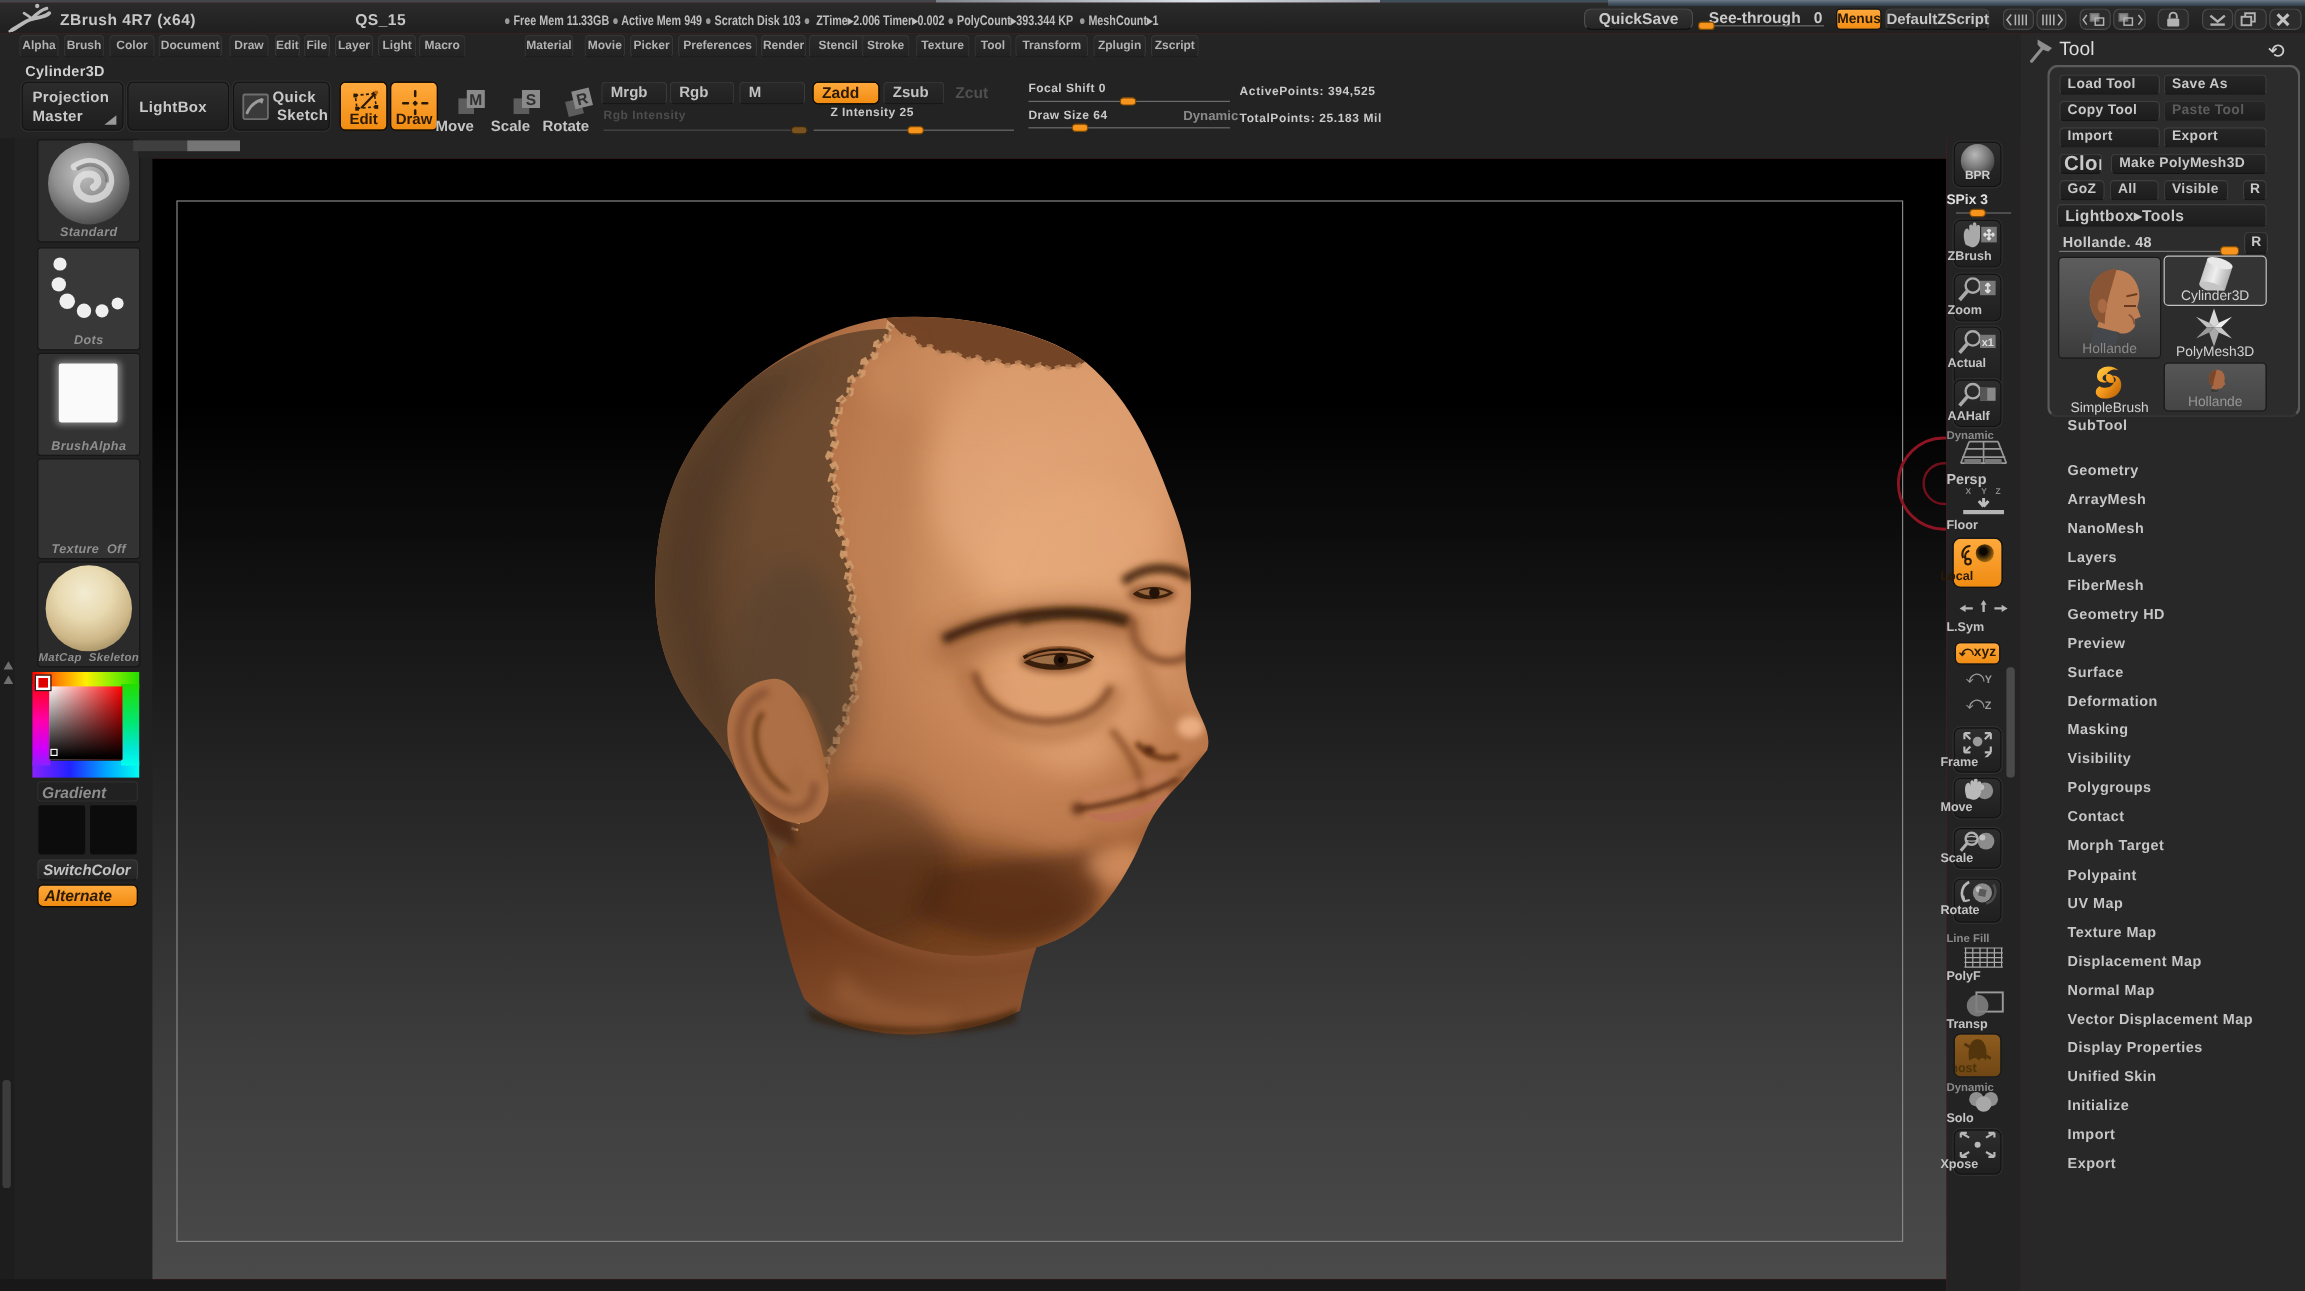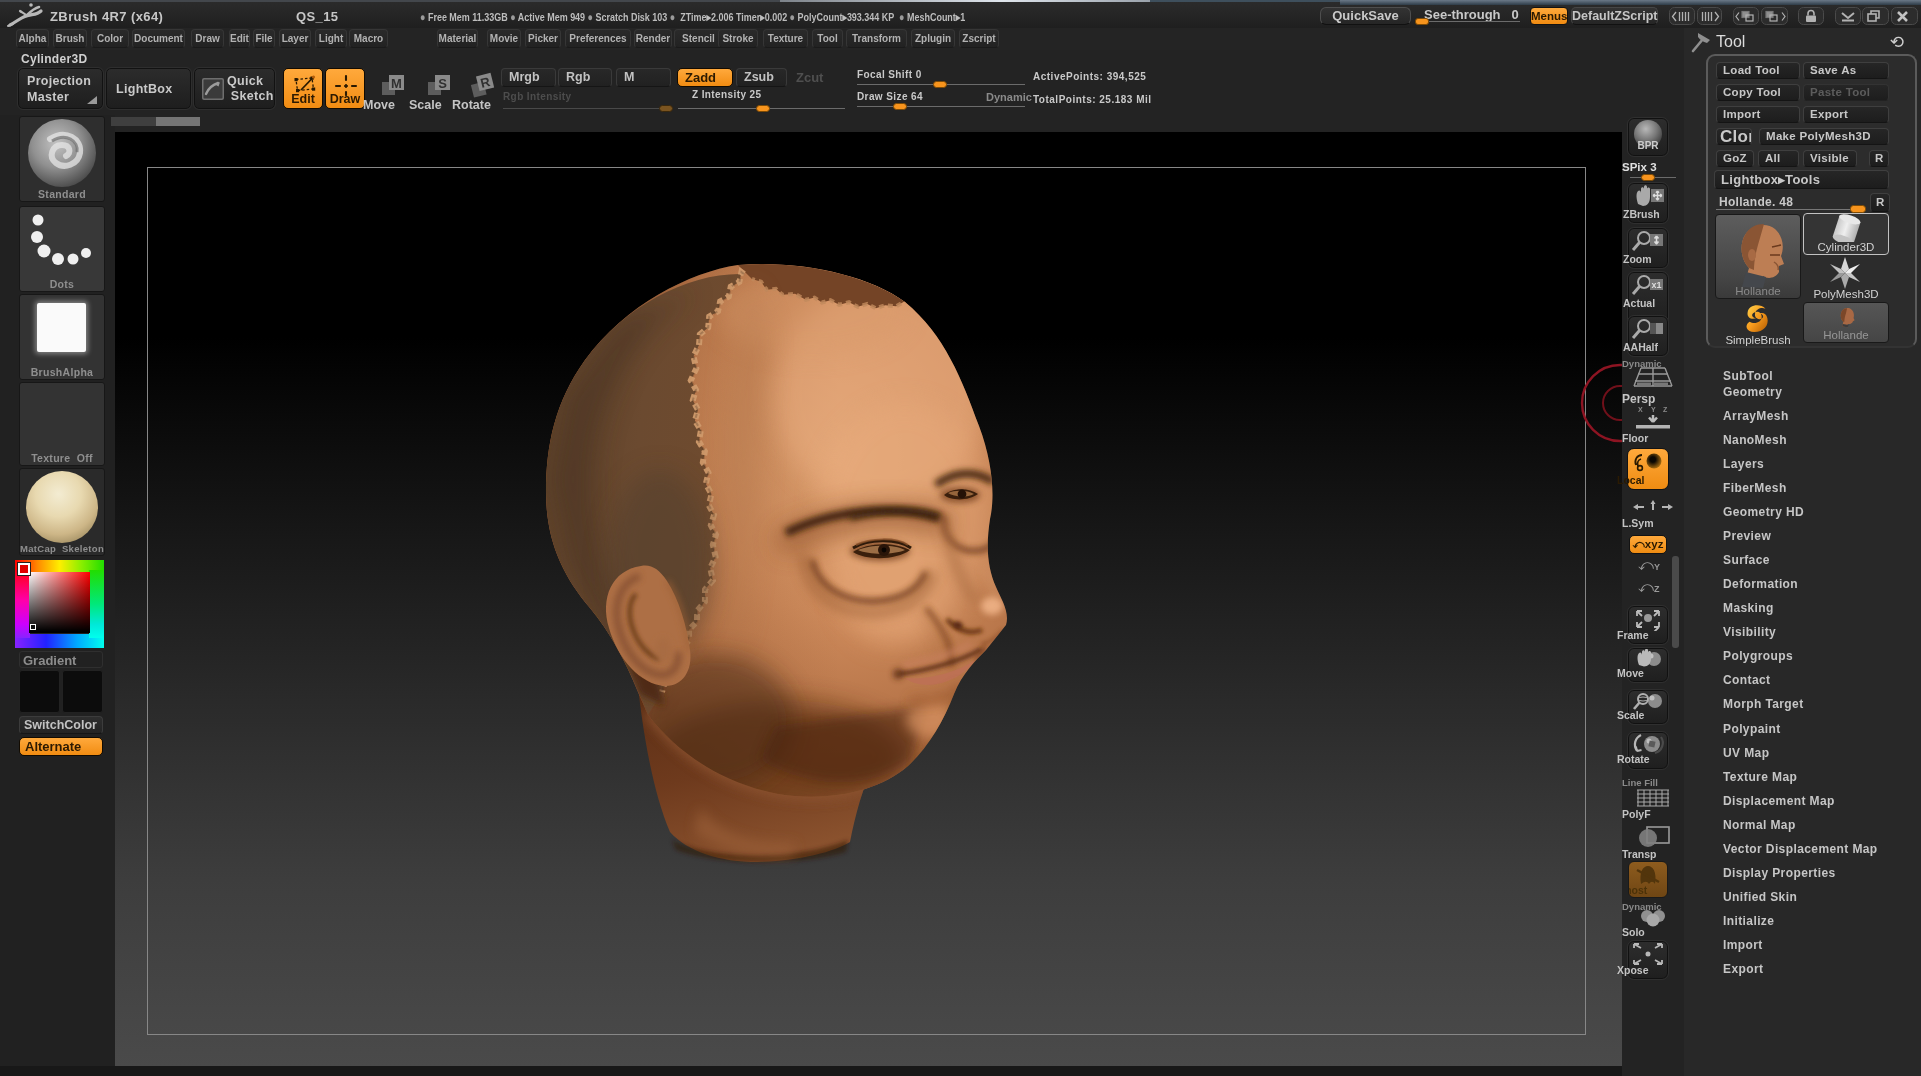--- a/index.html
+++ b/index.html
@@ -33,21 +33,21 @@
   .obtn { background:linear-gradient(#ffa93c,#f18c12); border:1px solid #130b00;
     border-radius:5px; color:#2c1a02; font-weight:bold; }
   .smallbtn { position:absolute; height:19px; background:linear-gradient(#282828,#212121);
     border:1px solid #3a3a3a; border-bottom-color:#151515; border-radius:4px;
     color:#c2c2c2; font-weight:bold; font-size:12.5px; padding-left:7px; line-height:16px; }
   .slider-line { position:absolute; height:1px; background:#6b6b6b; }
   .knob { position:absolute; width:14px; height:7px; border-radius:3.5px; background:#f7941d; border:1px solid #7c4a05; }
   .sl-label { position:absolute; color:#c9c9c9; font-weight:bold; font-size:10px; letter-spacing:0.4px; white-space:nowrap; }
 
   
-  #leftbar { position:absolute; left:0; top:115px; width:115px; height:961px; background:#212121; }
+  #leftbar { position:absolute; left:12px; top:115px; width:115px; height:961px; background:#212121;font-style:italic; }
   #leftedge { position:absolute; left:0; top:115px; width:14px; height:961px; background:#1d1d1d; }
   .thumb { position:absolute; left:19px; width:86px; background:#2e2e2e; border:1px solid #171717; border-radius:3px; }
   .thumb .lbl { position:absolute; left:0; bottom:0; width:100%; text-align:center;
     color:#8f8f8f; font-size:10.5px; font-weight:bold; letter-spacing:0.3px; }
 
   
   #canvas { position:absolute; left:115px; top:132px; width:1507px; height:934px; overflow:hidden;
     background:linear-gradient(#000 0%, #000 22%, #161616 42%, #2b2b2b 62%, #3d3d3d 80%, #4a4a4a 100%); }
   #docborder { position:absolute; left:32px; top:35px; width:1439px; height:868px; border:1px solid #878787; }
 
@@ -737,21 +737,21 @@
     </div>
     <div class="abs" style="left:119px;top:274px;width:86px;height:41px;background:linear-gradient(#565656,#454545);border:1px solid #191919;border-radius:4px;overflow:hidden;">
       <svg class="abs" style="left:27px;top:1px;" width="30" height="28" viewBox="0 0 40 52">
         <path d="M13 42 L15 33 C10 29 9 20 12 14 C16 7 25 6 30 10 C34 13 36 20 34 26 L36 30 L33 32 C32 36 27 38 23 37 L23 43 Z" fill="#a86844"></path>
         <path d="M15 33 C10 29 9 20 12 14 C14 10 18 8 22 8 L20 17 C18 23 17 28 17 33 Z" fill="#7b4729"></path>
         <path d="M13 42 L14 37 L25 39 L23 43 Z" fill="#3c3c3c"></path>
       </svg>
       <div class="abs" style="left:0;bottom:1px;width:100%;text-align:center;color:#979797;font-size:11.5px;">Hollande</div>
     </div>
 
-    <div class="tli" style="top:341px;text-align:center;">SubTool</div>
+    <div class="tli" style="top:319px;text-align:center;">SubTool</div>
     <div class="tli" style="top:357px;">Geometry</div>
     <div class="tli" style="top:381px;">ArrayMesh</div>
     <div class="tli" style="top:405px;">NanoMesh</div>
     <div class="tli" style="top:429px;">Layers</div>
     <div class="tli" style="top:453px;">FiberMesh</div>
     <div class="tli" style="top:477px;">Geometry HD</div>
     <div class="tli" style="top:501px;">Preview</div>
     <div class="tli" style="top:525px;">Surface</div>
     <div class="tli" style="top:549px;">Deformation</div>
     <div class="tli" style="top:573px;">Masking</div>

